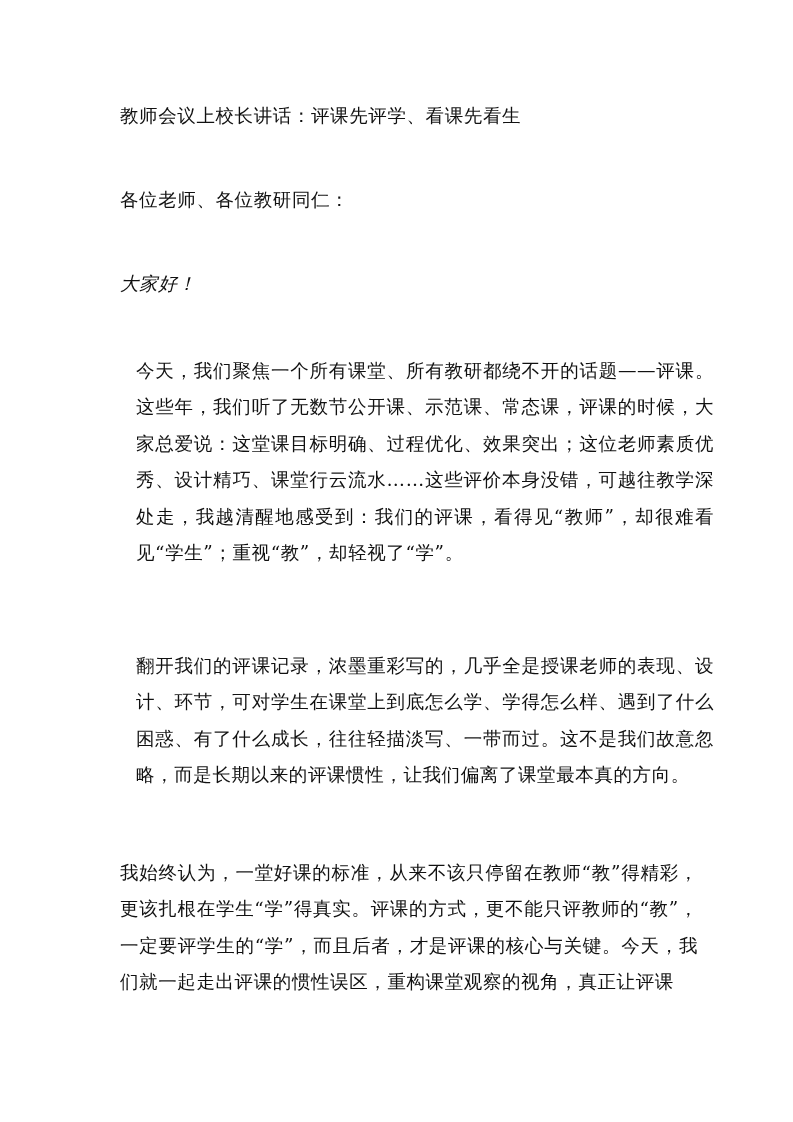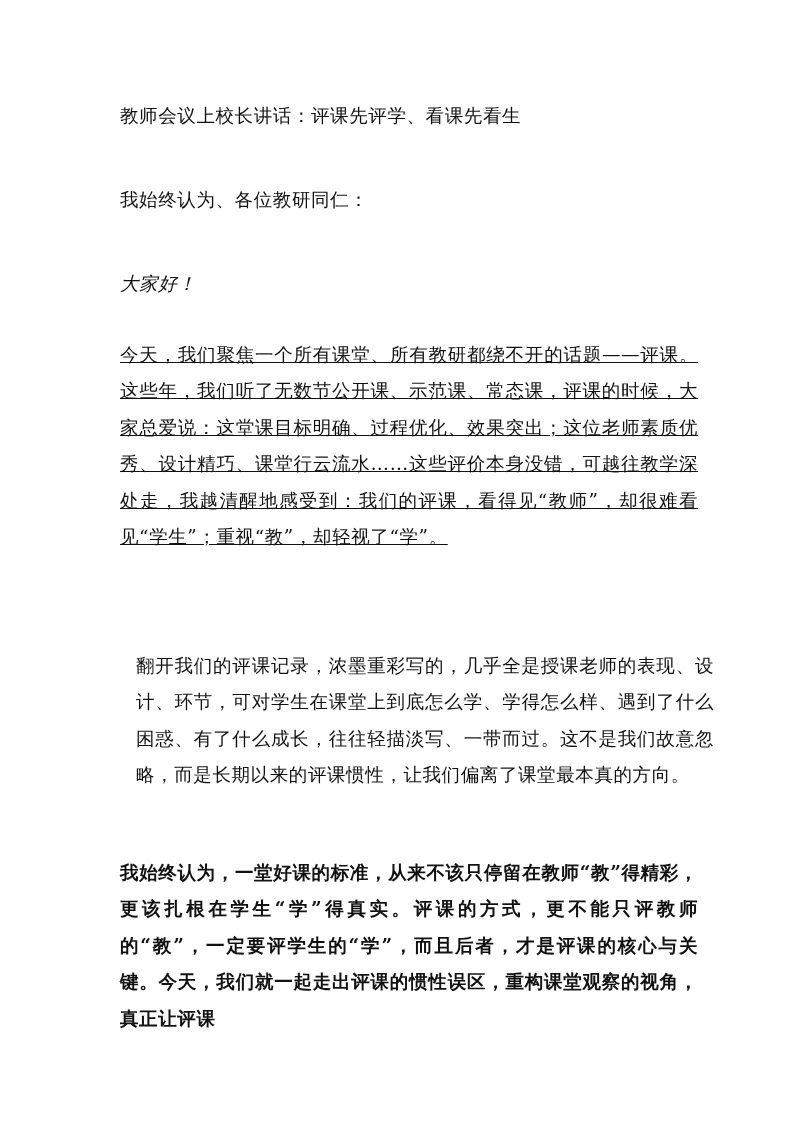--- a/index.html
+++ b/index.html
@@ -35,19 +35,19 @@
       text-justify: inter-character;
       letter-spacing: 0.6px;
       word-break: break-all;
     }
   </style>
 </head>
 <body>
 
 <div class="page">
   <div class="line" style="top:104px;text-align:center;">教师会议上校长讲话：评课先评学、看课先看生</div>
-  <div class="line" style="top:188px;">我始终认为、各位教研同仁：</div>
+  <div class="line" style="top:188px;">各位老师、各位教研同仁：</div>
   <div class="line" style="top:272px;font-style:italic;">大家好！</div>
 
-  <p class="para" style="top:337px; margin:0;text-decoration:underline;">今天，我们聚焦一个所有课堂、所有教研都绕不开的话题——评课。这些年，我们听了无数节公开课、示范课、常态课，评课的时候，大家总爱说：这堂课目标明确、过程优化、效果突出；这位老师素质优秀、设计精巧、课堂行云流水……这些评价本身没错，可越往教学深处走，我越清醒地感受到：我们的评课，看得见“教师”，却很难看见“学生”；重视“教”，却轻视了“学”。</p>
+  <p class="para" style="top:337px; margin:16px;">今天，我们聚焦一个所有课堂、所有教研都绕不开的话题——评课。这些年，我们听了无数节公开课、示范课、常态课，评课的时候，大家总爱说：这堂课目标明确、过程优化、效果突出；这位老师素质优秀、设计精巧、课堂行云流水……这些评价本身没错，可越往教学深处走，我越清醒地感受到：我们的评课，看得见“教师”，却很难看见“学生”；重视“教”，却轻视了“学”。</p>
   <p class="para" style="top:632px; margin:16px;">翻开我们的评课记录，浓墨重彩写的，几乎全是授课老师的表现、设计、环节，可对学生在课堂上到底怎么学、学得怎么样、遇到了什么困惑、有了什么成长，往往轻描淡写、一带而过。这不是我们故意忽略，而是长期以来的评课惯性，让我们偏离了课堂最本真的方向。</p>
-  <p class="para" style="top:855px; margin:0;font-weight:bold;">我始终认为，一堂好课的标准，从来不该只停留在教师“教”得精彩，更该扎根在学生“学”得真实。评课的方式，更不能只评教师的“教”，一定要评学生的“学”，而且后者，才是评课的核心与关键。今天，我们就一起走出评课的惯性误区，重构课堂观察的视角，真正让评课</p>
+  <p class="para" style="top:855px; margin:0;">我始终认为，一堂好课的标准，从来不该只停留在教师“教”得精彩，更该扎根在学生“学”得真实。评课的方式，更不能只评教师的“教”，一定要评学生的“学”，而且后者，才是评课的核心与关键。今天，我们就一起走出评课的惯性误区，重构课堂观察的视角，真正让评课</p>
 </div>
 
 </body></html>

